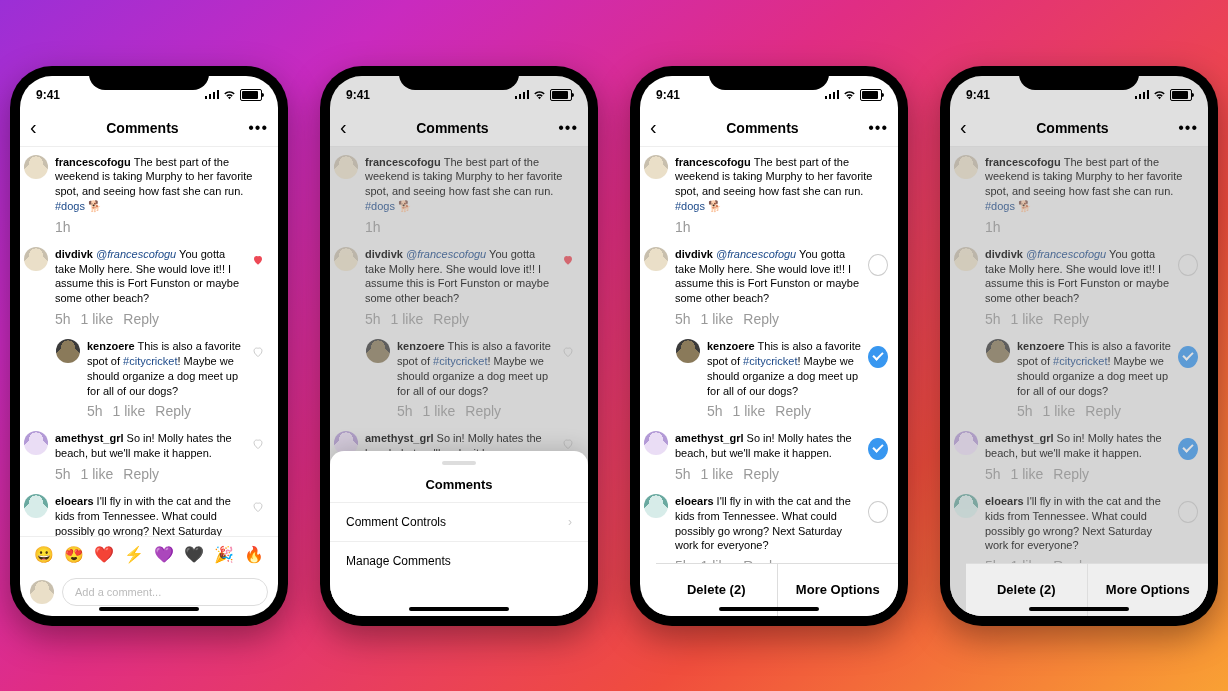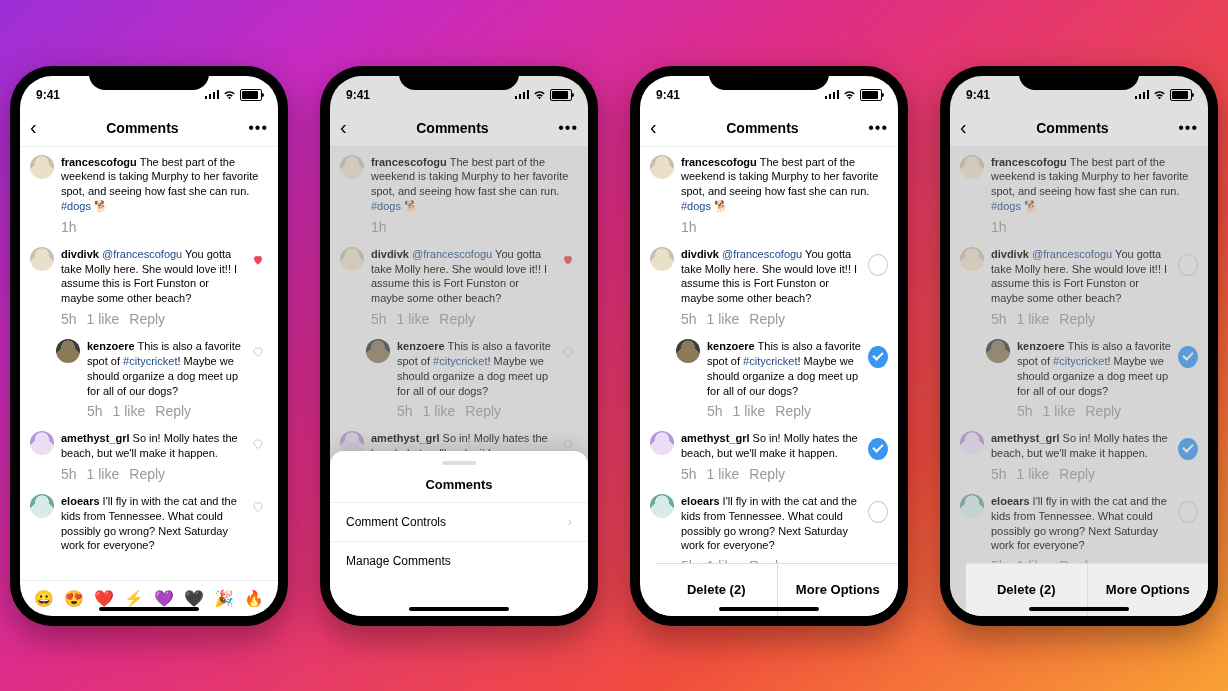--- a/index.html
+++ b/index.html
@@ -40,31 +40,31 @@
   .batt::before{content:"";position:absolute;left:1px;top:1px;bottom:1px;right:3px;background:#000;border-radius:1px;}
   .batt::after{content:"";position:absolute;right:-3px;top:3px;width:2px;height:4px;background:#000;border-radius:0 2px 2px 0;}
   .navbar{
     height:36px;display:flex;align-items:center;justify-content:space-between;
     padding:0 10px;border-bottom:.5px solid #eee;
   }
   .back{font-size:20px;font-weight:300;cursor:pointer;}
   .title{font-weight:600;font-size:14px;}
   .dots{font-size:16px;letter-spacing:1px;cursor:pointer;}
   .screen-body{flex:1;overflow:hidden;font-size:11px;line-height:1.35;}
-  .comment{display:flex;padding:8px 10px 2px 10px;gap:7px;}
+  .comment{display:flex;padding:8px 10px 2px 4px;gap:7px;}
   .comment.reply{padding-left:36px;}
   .av{width:24px;height:24px;border-radius:50%;flex-shrink:0;background:#c8bfad;
       background-image:radial-gradient(circle at 50% 35%,#eadfc8 35%,transparent 36%),
                        radial-gradient(circle at 50% 90%,#eadfc8 55%,transparent 56%);}
   .av.dark{background:#3a3a3a;background-image:radial-gradient(circle at 50% 35%,#8a7a5a 35%,transparent 36%),radial-gradient(circle at 50% 90%,#8a7a5a 55%,transparent 56%);}
   .av.purple{background:#b39ad6;background-image:radial-gradient(circle at 50% 35%,#eaddf5 35%,transparent 36%),radial-gradient(circle at 50% 90%,#eaddf5 55%,transparent 56%);}
   .av.teal{background:#6aa9a0;background-image:radial-gradient(circle at 50% 35%,#d7ece9 35%,transparent 36%),radial-gradient(circle at 50% 90%,#d7ece9 55%,transparent 56%);}
   .ctext{flex:1;}
   .uname{font-weight:600;}
-  .mention{color:#1d4a8a;}
+  .mention{color:#1d4a8a;font-style:italic;}
   .tag{color:#1d4a8a;}
   .meta{color:#999;font-size:14px;margin-top:4px;}
   .meta span{margin-right:10px;}
   .side{width:20px;display:flex;align-items:flex-start;justify-content:center;padding-top:7px;}
   .heart{width:12px;height:12px;cursor:pointer;}
   .heart svg{display:block;}
   .check{width:20px;height:20px;border-radius:50%;border:1.5px solid #ccc;cursor:pointer;}
   .check.on{background:#3897f0;border-color:#3897f0;position:relative;}
   .check.on::after{content:"";position:absolute;left:6px;top:3px;width:4px;height:8px;border:solid #fff;border-width:0 2px 2px 0;transform:rotate(45deg);}
   .quickbar{border-top:.5px solid #eee;padding:8px 14px;display:flex;justify-content:space-between;font-size:16px;}
@@ -201,20 +201,24 @@
     <div class="quickbar">
       <span>😀</span>
       <span>😍</span>
       <span>❤️</span>
       <span>⚡</span>
       <span>💜</span>
       <span>🖤</span>
       <span>🎉</span>
       <span>🔥</span>
     </div>
+    <div class="inputbar">
+      <div class="av"></div>
+      <div class="input">Add a comment...</div>
+    </div>
     <div class="homebar"></div>
   </div>
 </div>
 
 <div class="phone dim">
   <div class="notch"></div>
   <div class="screen">
     <div class="status">
       <span>9:41</span>
       <span class="status-right">

